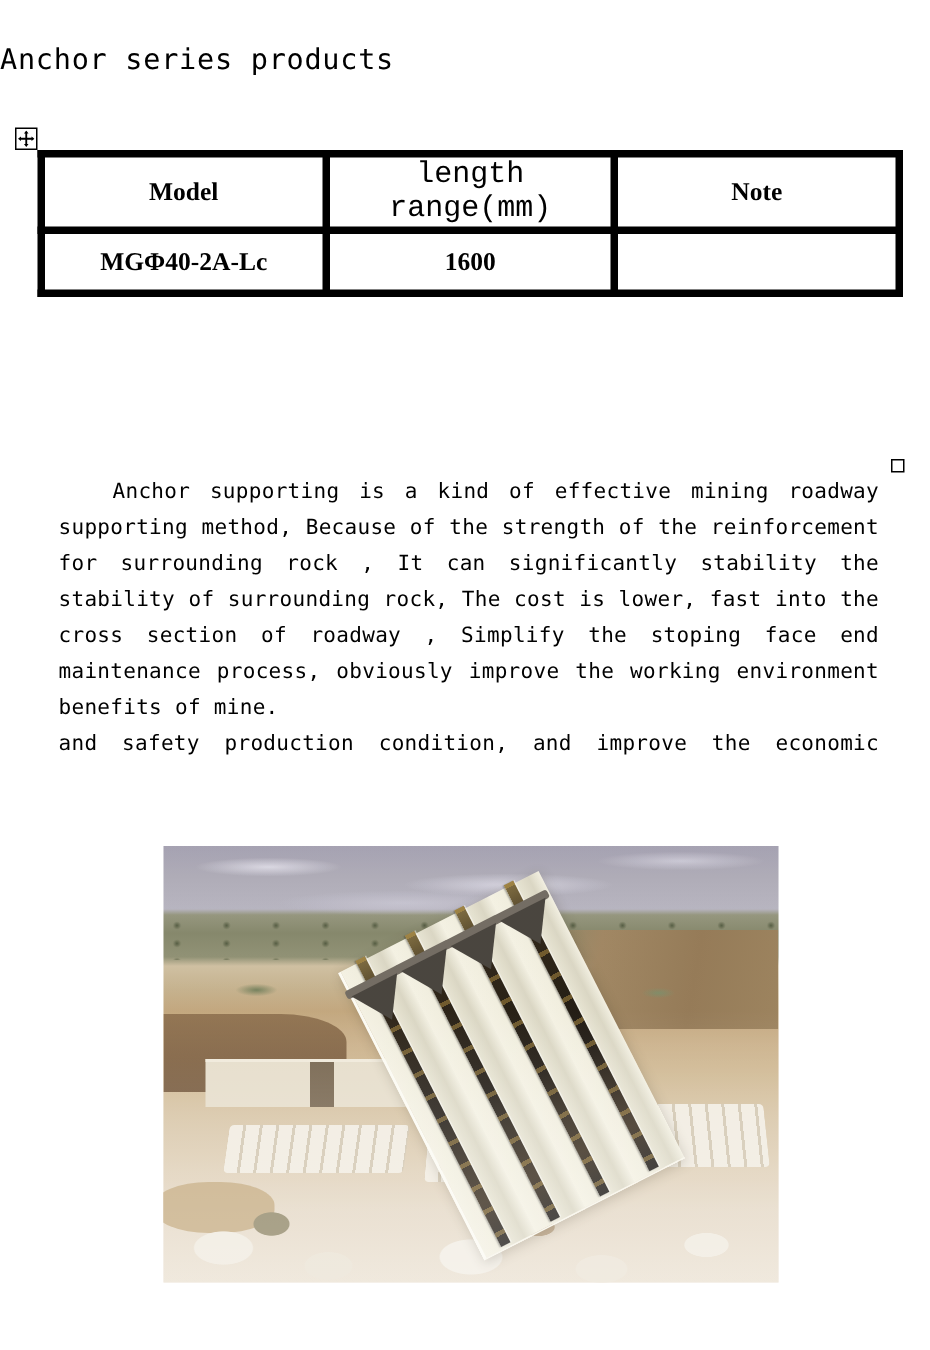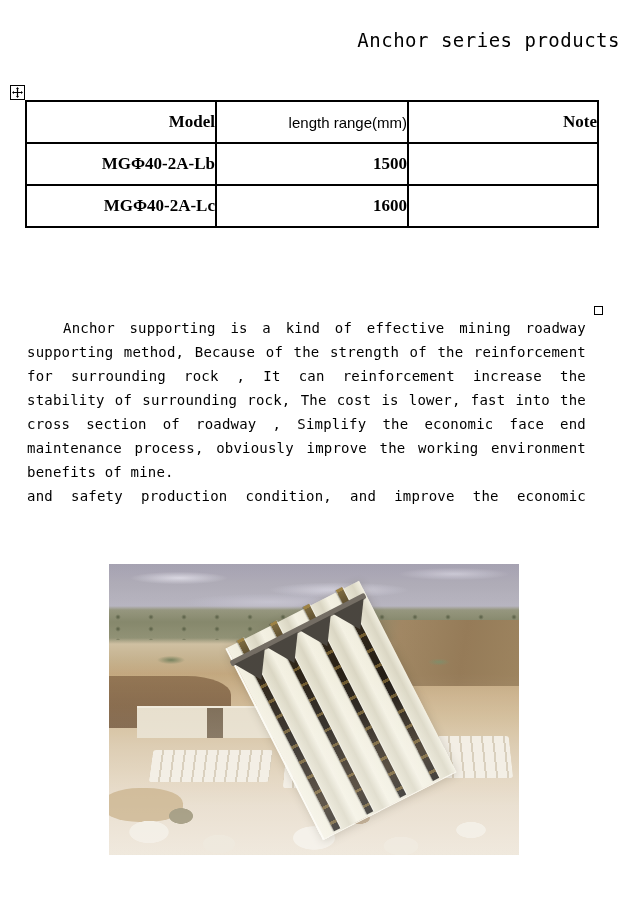--- a/index.html
+++ b/index.html
@@ -1,44 +1,44 @@
 <!DOCTYPE html>
 <html><head>
 <meta charset="utf-8">
 <style>
   html,body{margin:0;padding:0;}
   body{width:620px;height:900px;background:#ffffff;font-family:"DejaVu Sans Mono",monospace;color:#000;}
   .page{position:relative;width:620px;height:900px;background:#fff;overflow:hidden;}
 
   
-  .title{position:absolute;top:29px;left:0;right:0;text-align:right;
+  .title{position:absolute;top:29px;left:0;right:0;text-align:left;
          font:19px/22px "DejaVu Sans Mono",monospace;letter-spacing:.5px;color:#000;}
 
   
   .move-handle{position:absolute;left:10px;top:85px;width:15px;height:15px;box-sizing:border-box;
                border:1px solid #000;background:#fff;display:flex;align-items:center;justify-content:center;}
   .move-handle svg{display:block;}
 
   
   table.products{position:absolute;left:25px;top:100px;width:572px;border-collapse:collapse;table-layout:fixed;
                  border:2px solid #000;}
-  table.products th,table.products td{border:2px solid #000000;height:42px;box-sizing:border-box;
-                 text-align:right;vertical-align:middle;padding:0;}
+  table.products th,table.products td{border:5px solid #000000;height:42px;box-sizing:border-box;
+                 text-align:center;vertical-align:middle;padding:0;}
   table.products col.c1{width:190px}table.products col.c2{width:192px}table.products col.c3{width:190px}
   .serif{font-family:"Liberation Serif","DejaVu Serif",serif;font-weight:bold;font-size:17px;}
-  .monohead{font-family:Liberation Sans, sans-serif;font-weight:normal;font-size:15px;}
+  .monohead{font-family:Liberation Mono, monospace;font-weight:normal;font-size:20px;}
 
   
   .resize-handle{position:absolute;left:594px;top:306px;width:9px;height:9px;box-sizing:border-box;
                  border:1px solid #000;background:#fff;}
 
   
   .para{position:absolute;left:27px;top:316px;width:559px;}
   .pline{font:14px/24px "DejaVu Sans Mono",monospace;letter-spacing:.2px;
-         text-align:justify;text-align-last:justify;white-space:normal;}
+         text-align:justify;text-align-last:justify;white-space:normal;margin-left:12px;}
   .pline.first{padding-left:36px;}
   .pline.last{text-align-last:left;}
 
   
   .photo{position:absolute;left:109px;top:564px;width:410px;height:291px;overflow:hidden;
     background:linear-gradient(180deg,
       #a09cad 0px,#a9a6b2 18px,#b3b0bc 42px,
       #8f9077 46px,#7f8163 58px,#8a8b6d 74px,
       #ccbc9c 80px,#c2ad87 96px,
       #bfa277 110px,#c8ad85 132px,
@@ -130,40 +130,35 @@
       </colgroup>
     <thead>
       <tr>
         <th class="serif">Model</th>
         <th class="monohead">length range(mm)</th>
         <th class="serif">Note</th>
       </tr>
     </thead>
     <tbody>
       <tr>
-        <td class="serif">MGΦ40-2A-Lb</td>
-        <td class="serif">1500</td>
-        <td class="serif"></td>
-      </tr>
-      <tr>
         <td class="serif">MGΦ40-2A-Lc</td>
         <td class="serif">1600</td>
         <td class="serif"></td>
       </tr>
     </tbody>
   </table>
 
   <div class="resize-handle"></div>
 
   <div class="para">
     <div class="pline first">Anchor supporting is a kind of effective mining roadway</div>
     <div class="pline">supporting method, Because of the strength of the reinforcement</div>
-    <div class="pline">for surrounding rock , It can reinforcement increase the</div>
+    <div class="pline">for surrounding rock , It can significantly stability the</div>
     <div class="pline">stability of surrounding rock, The cost is lower, fast into the</div>
-    <div class="pline">cross section of roadway , Simplify the economic face end</div>
+    <div class="pline">cross section of roadway , Simplify the stoping face end</div>
     <div class="pline">maintenance process, obviously improve the working environment</div>
     <div class="pline last">benefits of mine.</div>
     <div class="pline">and safety production condition, and improve the economic</div>
   </div>
 
   <div class="photo">
     <div class="sky-clouds"></div>
     <div class="hill-texture"></div>
     <div class="slope-right"></div>
     <div class="terrace"></div>

